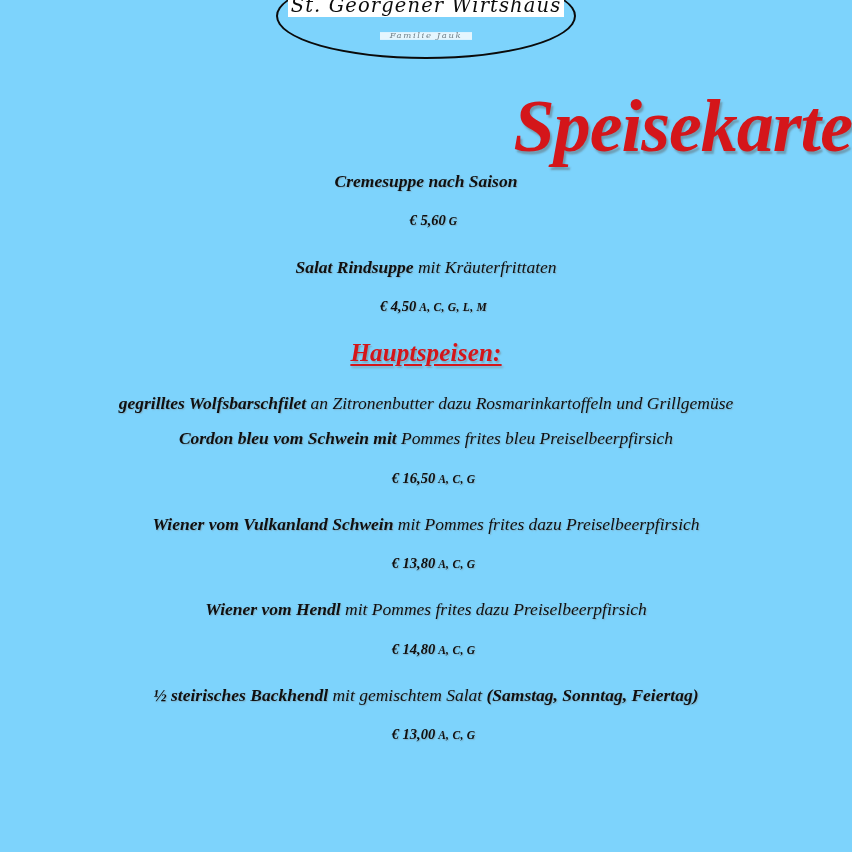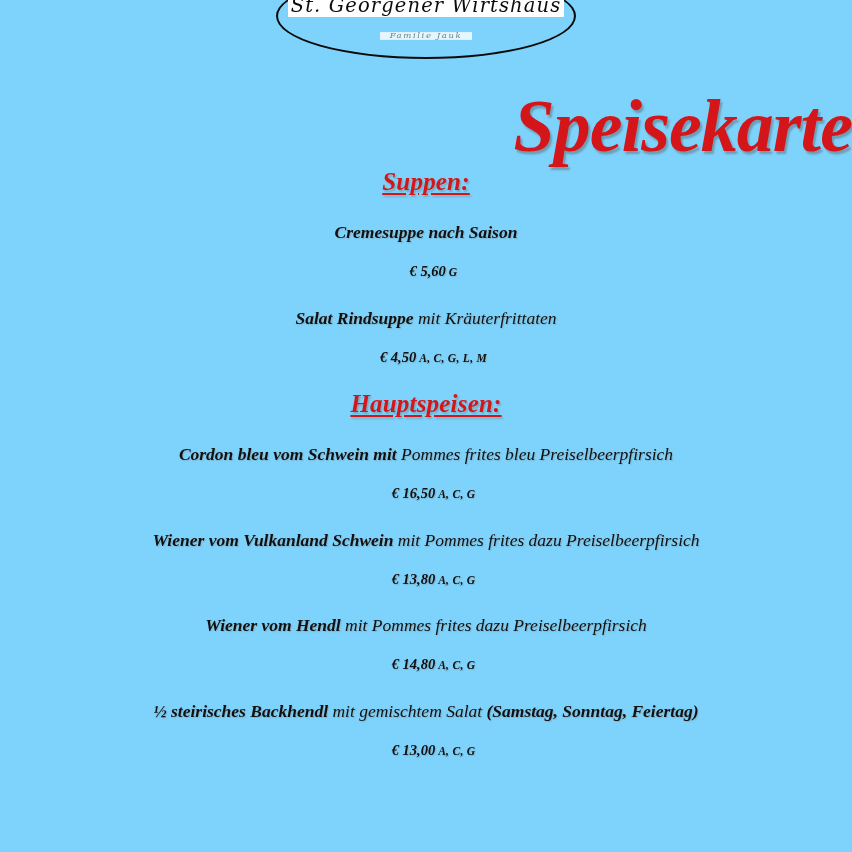--- a/index.html
+++ b/index.html
@@ -156,21 +156,20 @@
     <div class="logo-oval">
       <div class="logo-name">St. Georgener Wirtshaus</div>
       <div class="logo-family">Familie Jauk</div>
     </div>
   </div>
 
   <div class="doc-title">Speisekarte</div>
 
   <div class="content">
 
-    <div class="section-heading">Suppen:</div>
 
     <div class="item">
       <div class="item-name">
         <span class="b">Cremesuppe nach Saison</span><span class="r"></span>
       </div>
     </div>
     <div class="item-price">
       <span>€ 5,60</span><span class="allerg">G</span>
     </div>
 
@@ -178,20 +177,25 @@
       <div class="item-name">
         <span class="b">Salat Rindsuppe</span><span class="r"> mit Kräuterfrittaten</span>
       </div>
     </div>
     <div class="item-price">
       <span>€ 4,50</span><span class="allerg">A, C, G, L, M</span>
     </div>
 
     <div class="section-heading gap-top">Hauptspeisen:</div>
 
+    <div class="item">
+      <div class="item-name">
+        <span class="b">gegrilltes Wolfsbarschfilet</span><span class="r"> an Zitronenbutter dazu Rosmarinkartoffeln und Grillgemüse</span>
+      </div>
+    </div>
 
     <div class="item">
       <div class="item-name">
         <span class="b">Cordon bleu vom Schwein mit</span><span class="r"> Pommes frites bleu Preiselbeerpfirsich</span>
       </div>
     </div>
     <div class="item-price">
       <span>€ 16,50</span><span class="allerg">A, C, G</span>
     </div>
 

